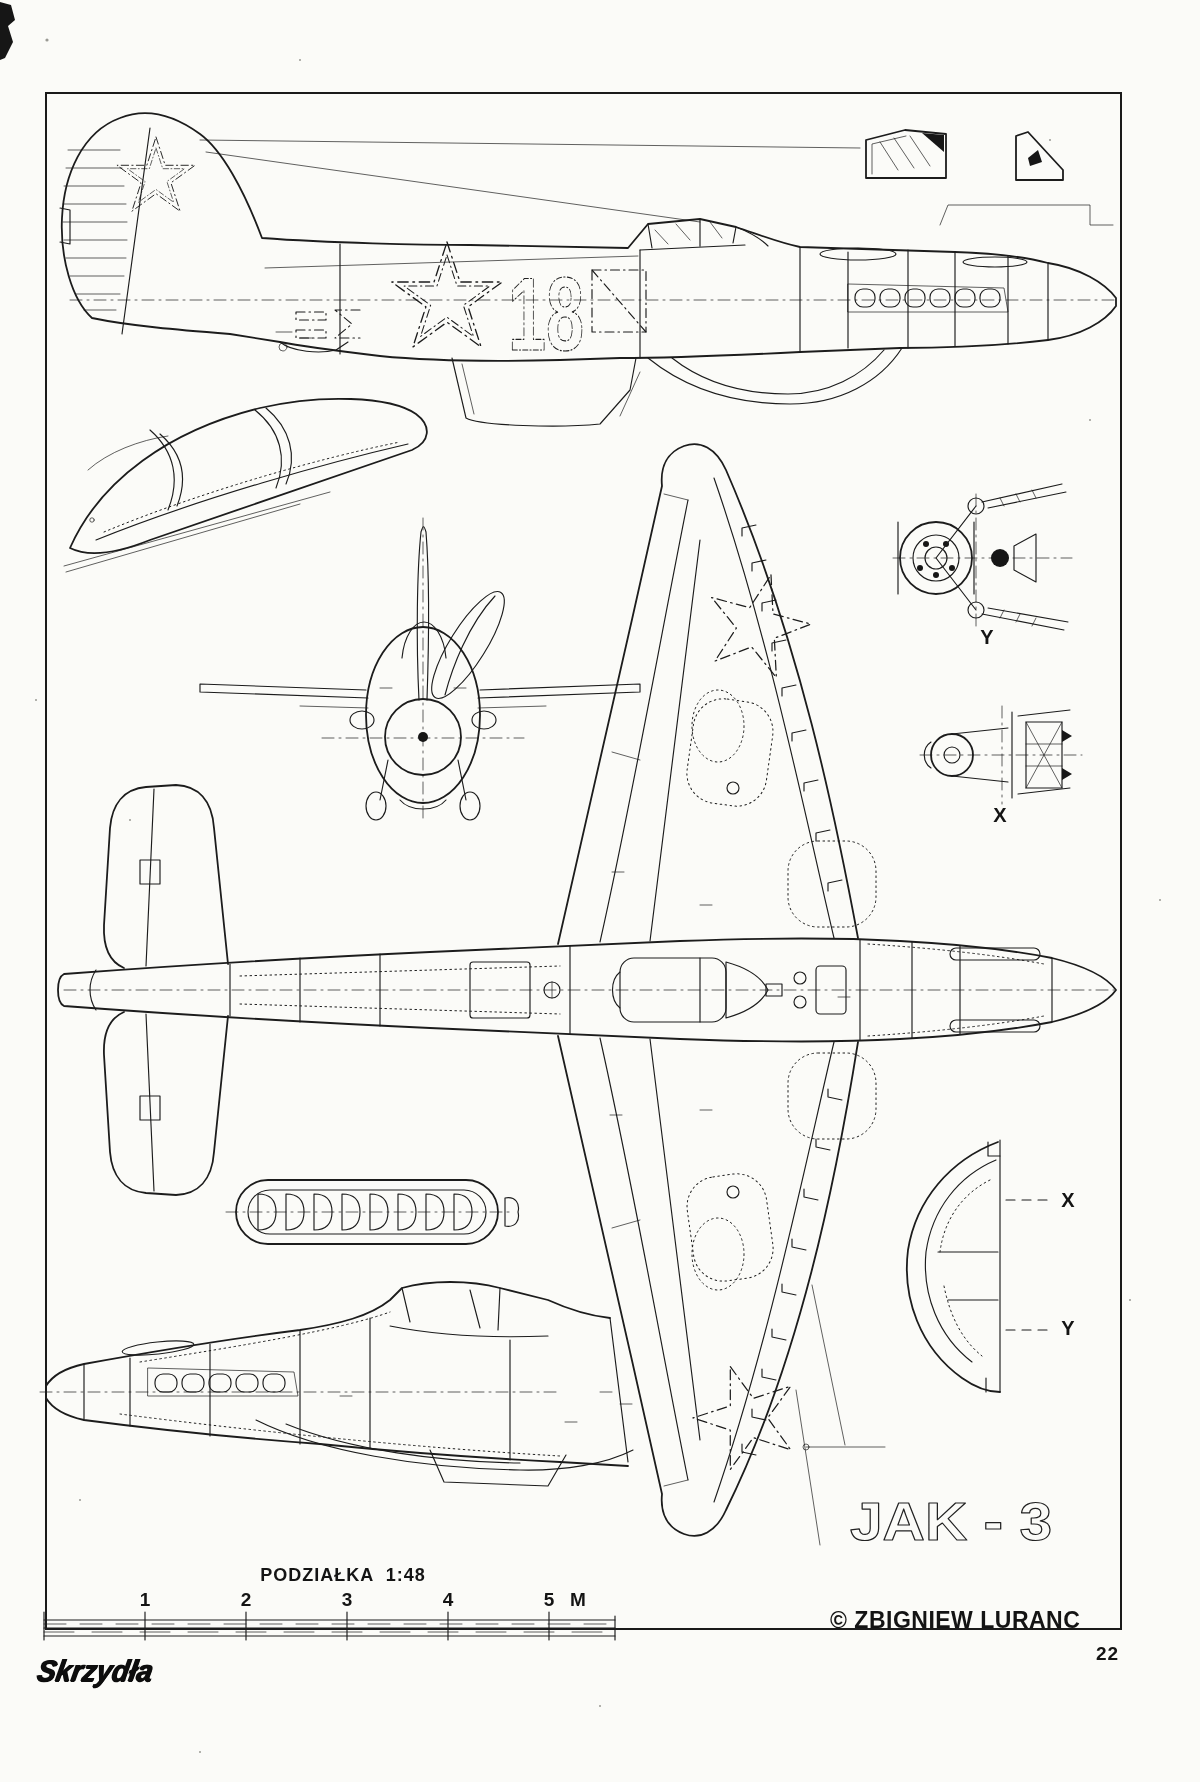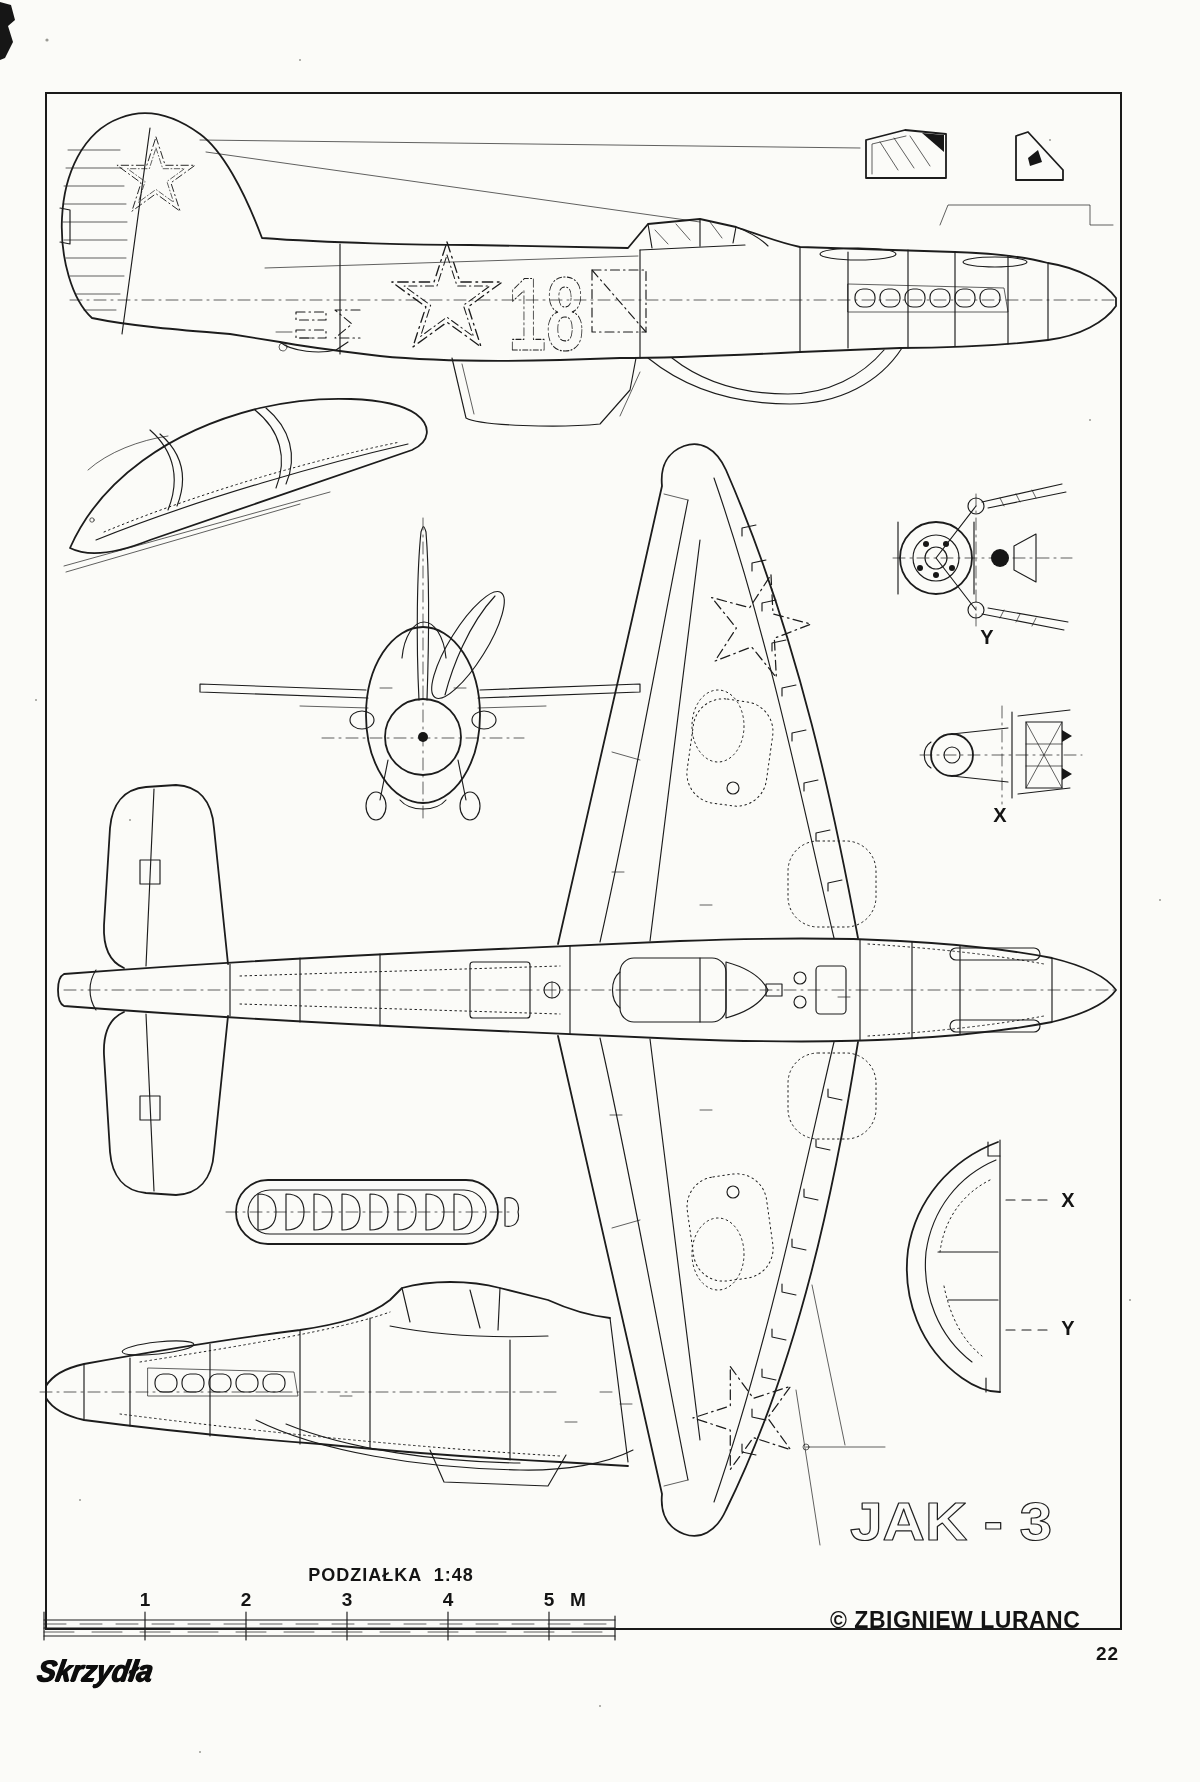--- a/index.html
+++ b/index.html
@@ -12,21 +12,21 @@
   svg.art .bold{stroke-width:1.8;}
   svg.art .thin{stroke-width:.7;}
   svg.art .dashdot{stroke-dasharray:9 4 1.5 4;}
   svg.art .dash{stroke-dasharray:9 7;}
   svg.art .dot{stroke-dasharray:1.6 3.4;stroke-width:1;}
   svg.art .fillink{fill:#161616;stroke:none;}
   svg.art .speck{fill:#9a9a94;stroke:none;}
   svg.art text{stroke:#222;fill:none;font-family:"Liberation Sans",sans-serif;font-weight:bold;}
   .lbl{position:absolute;font-weight:bold;color:#141414;white-space:pre;}
   .lbl.center{text-align:center;}
-  .scale-label{left:258px;top:1565px;width:170px;font-size:18px;letter-spacing:1px;margin-left:48px;}
+  .scale-label{left:258px;top:1565px;width:170px;font-size:18px;letter-spacing:1px;}
   .credit{left:830px;top:1607px;width:240px;font-size:23px;letter-spacing:.5px;}
   .tick-num{top:1589px;width:24px;font-size:19px;}
   .unit-m{left:570px;top:1589px;width:30px;font-size:19px;}
   .detail-lbl{font-size:20px;width:22px;}
   .page-num{left:1096px;top:1643px;width:40px;font-size:19px;letter-spacing:1px;}
   .logo{left:40px;top:1654px;font-size:28px;font-style:italic;font-weight:bold;
         letter-spacing:0;transform:skewX(-10deg) scaleY(1.08);transform-origin:left top;
         color:#0d0d0d;text-shadow:1.4px 0 0 #0d0d0d, .7px .7px 0 #0d0d0d;}
 </style>
 </head>

